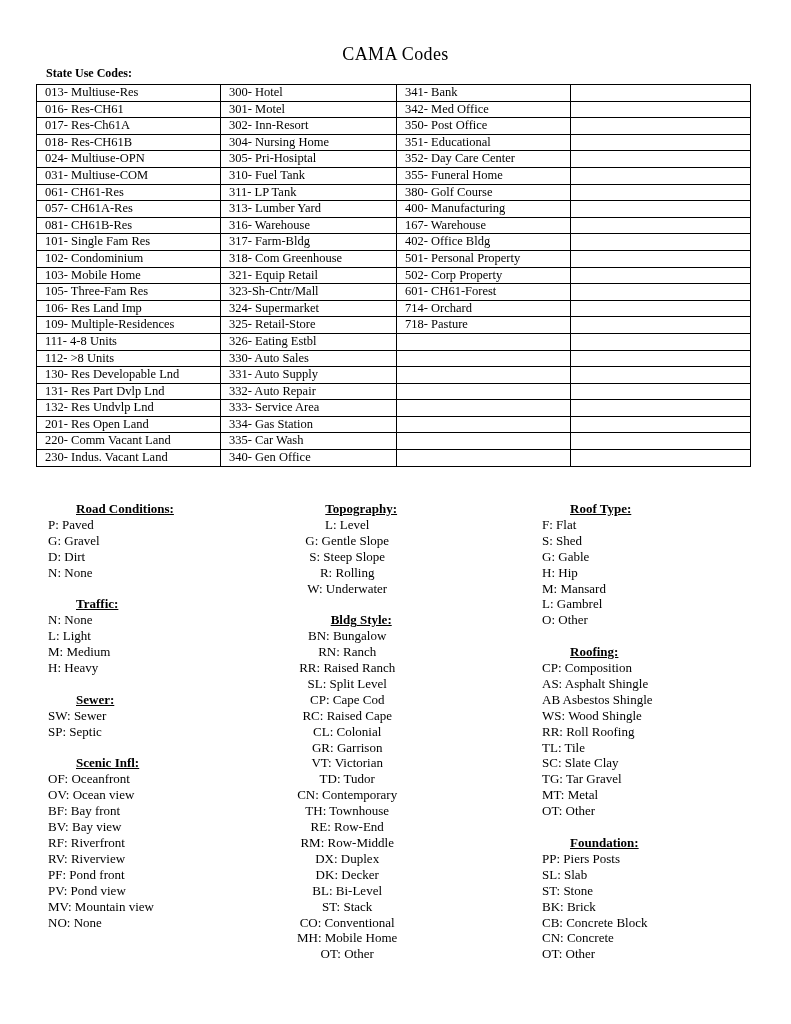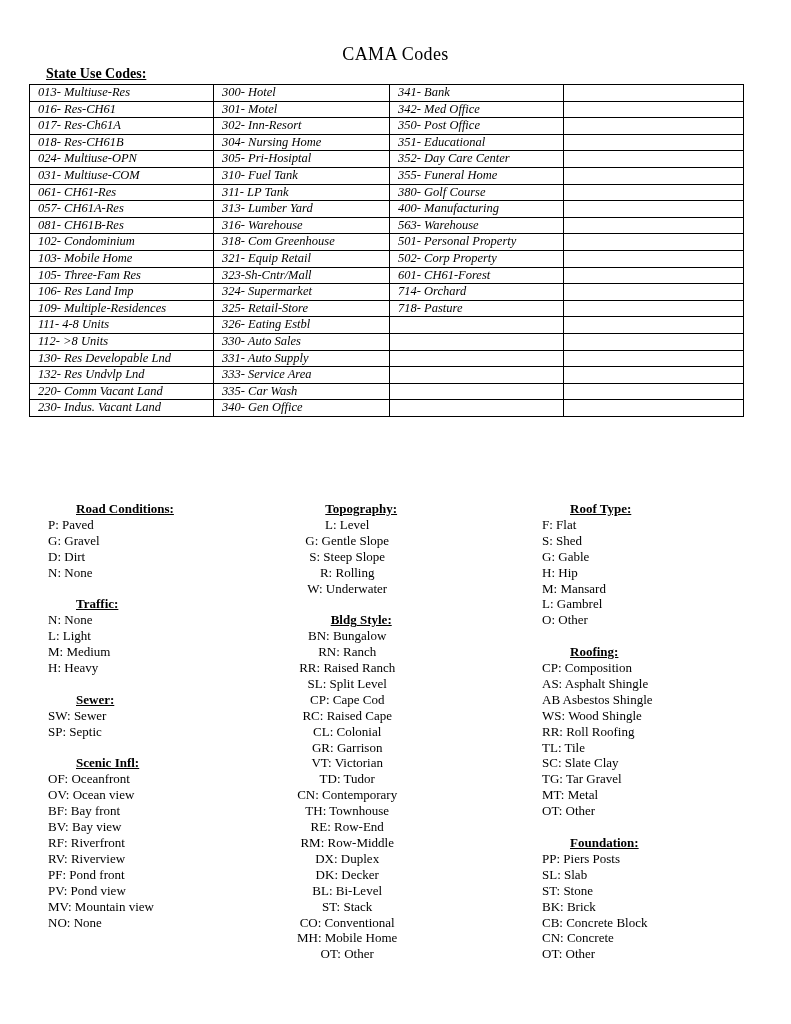--- a/index.html
+++ b/index.html
@@ -22,31 +22,29 @@
     width: 100%;
     text-align: center;
     font-size: 18px;
     font-weight: normal;
     margin: 0;
     letter-spacing: 0.4px;
   }
   .table-label {
     position: absolute;
     top: 66px; left: 46px;
-    font-size: 14px;
+    font-size: 12px;
     font-weight: bold;
-    text-decoration: underline;
   }
   table.codes {
     position: absolute;
-    top: 84px; left: 29px;
+    top: 84px; left: 36px;
     width: 714px;
     border-collapse: collapse;
     table-layout: fixed;
-    font-style: italic;
   }
   table.codes td {
     border: 1px solid #000000;
     font-size: 12.5px;
     line-height: 15.6px;
     height: 15.6px;
     padding: 0 2px 0 8px;
     white-space: nowrap;
     overflow: hidden;
     vertical-align: middle;
@@ -139,21 +137,27 @@
         </tr>
         <tr>
           <td>057- CH61A-Res</td>
           <td>313- Lumber Yard</td>
           <td>400- Manufacturing</td>
           <td>&nbsp;</td>
         </tr>
         <tr>
           <td>081- CH61B-Res</td>
           <td>316- Warehouse</td>
-          <td>563- Warehouse</td>
+          <td>167- Warehouse</td>
+          <td>&nbsp;</td>
+        </tr>
+        <tr>
+          <td>101- Single Fam Res</td>
+          <td>317- Farm-Bldg</td>
+          <td>402- Office Bldg</td>
           <td>&nbsp;</td>
         </tr>
         <tr>
           <td>102- Condominium</td>
           <td>318- Com Greenhouse</td>
           <td>501- Personal Property</td>
           <td>&nbsp;</td>
         </tr>
         <tr>
           <td>103- Mobile Home</td>
@@ -191,22 +195,34 @@
           <td>&nbsp;</td>
           <td>&nbsp;</td>
         </tr>
         <tr>
           <td>130- Res Developable Lnd</td>
           <td>331- Auto Supply</td>
           <td>&nbsp;</td>
           <td>&nbsp;</td>
         </tr>
         <tr>
+          <td>131- Res Part Dvlp Lnd</td>
+          <td>332- Auto Repair</td>
+          <td>&nbsp;</td>
+          <td>&nbsp;</td>
+        </tr>
+        <tr>
           <td>132- Res Undvlp Lnd</td>
           <td>333- Service Area</td>
+          <td>&nbsp;</td>
+          <td>&nbsp;</td>
+        </tr>
+        <tr>
+          <td>201- Res Open Land</td>
+          <td>334- Gas Station</td>
           <td>&nbsp;</td>
           <td>&nbsp;</td>
         </tr>
         <tr>
           <td>220- Comm Vacant Land</td>
           <td>335- Car Wash</td>
           <td>&nbsp;</td>
           <td>&nbsp;</td>
         </tr>
         <tr>

